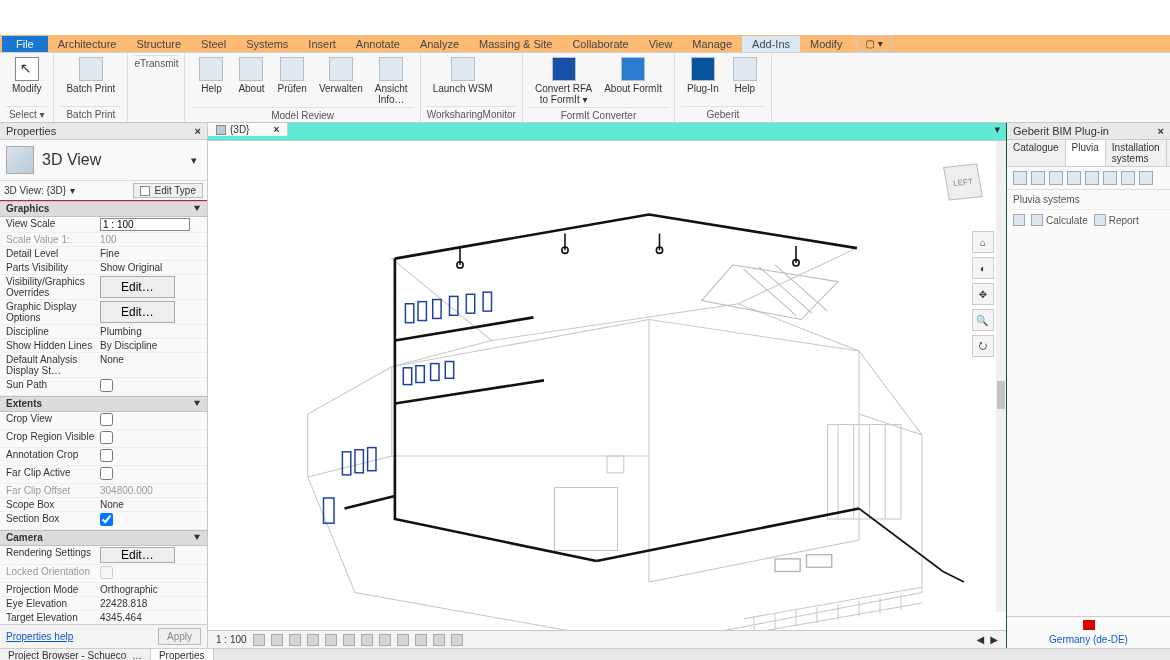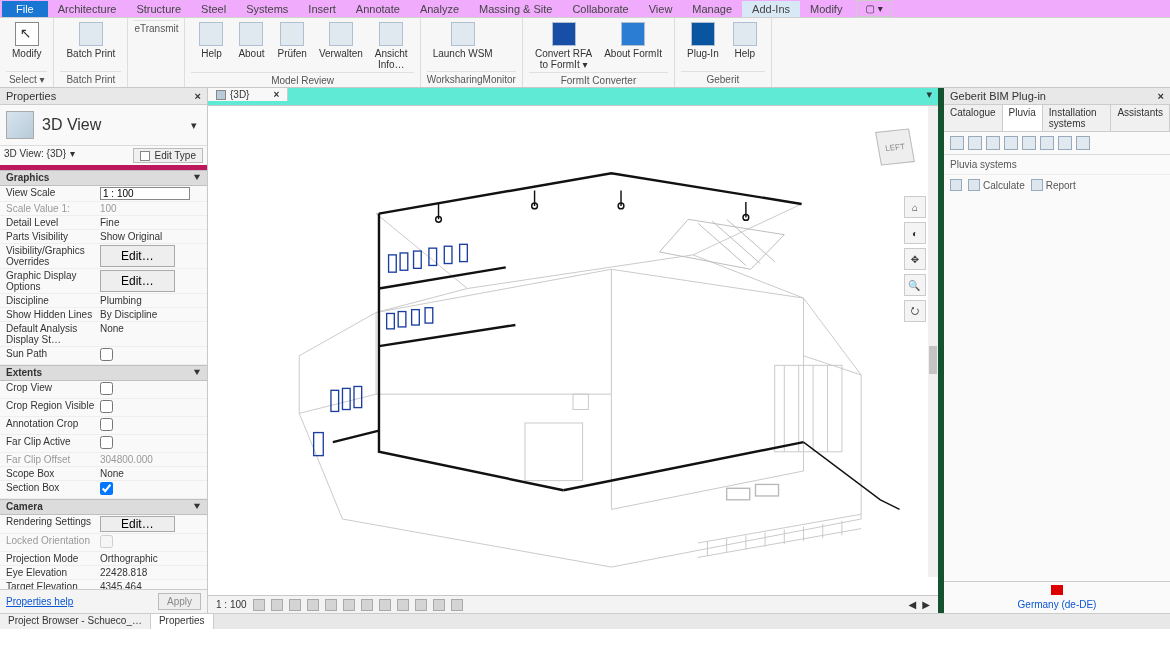--- a/index.html
+++ b/index.html
@@ -1,19 +1,19 @@
 <!DOCTYPE html>
 <html><head>
 <meta charset="utf-8">
 <style>
 * { box-sizing: border-box; margin: 0; padding: 0; font-family: "Segoe UI", Arial, sans-serif; }
 body { width: 1170px; height: 660px; background: #fff; font-size: 11px; color: #333; overflow: hidden; position: relative; }
 
 
-.ribbon-tabs { height: 18px; background: #f0abfc; border-bottom: 1px solid #d0d0d0; display: flex; align-items: center; padding-left: 2px; }
+.ribbon-tabs { height: 18px; background: #fdba74; border-bottom: 1px solid #d0d0d0; display: flex; align-items: center; padding-left: 2px; margin-top: 35px; }
 .ribbon-tab { padding: 2px 10px; font-size: 11px; color: #444; cursor: pointer; }
 .ribbon-tab.file { background: #1976d2; color: #fff; padding: 2px 14px; }
 .ribbon-tab.active { background: #d9e8f5; }
 .ribbon-dropdown { padding: 2px 8px; border: 1px solid #ccc; margin-left: 4px; font-size: 10px; }
 
 
 .ribbon-panel { height: 70px; background: #f7f7f7; border-bottom: 1px solid #c8c8c8; display: flex; }
 .panel-group { display: flex; flex-direction: column; border-right: 1px solid #ddd; padding: 2px 6px 0 6px; }
 .panel-group-items { display: flex; flex: 1; }
 .panel-group-label { font-size: 10px; text-align: center; color: #555; padding: 2px 0; border-top: 1px solid #e0e0e0; }
@@ -27,21 +27,21 @@
 .main { display: flex; height: 525px; }
 
 
 .prop-panel { width: 208px; background: #f9f9f9; border-right: 1px solid #c8c8c8; display: flex; flex-direction: column; }
 .prop-title { background: #e8e8e8; padding: 2px 6px; font-size: 11px; display: flex; justify-content: space-between; border-bottom: 1px solid #ccc; }
 .close-x { cursor: pointer; font-weight: bold; }
 .prop-selector { display: flex; align-items: center; padding: 6px; border-bottom: 1px solid #ddd; }
 .prop-selector .thumb { width: 28px; height: 28px; background: linear-gradient(135deg,#d8e4ee,#b8cad8); border: 1px solid #aaa; margin-right: 8px; }
 .prop-selector .sel-text { flex: 1; font-size: 16px; }
 .prop-selector .dd { width: 10px; }
-.prop-viewline { display: flex; align-items: flex-start; padding: 2px 4px; font-size: 10px; border-bottom: 5px solid #be185d; }
+.prop-viewline { display: flex; align-items: center; padding: 2px 4px; font-size: 10px; border-bottom: 1px solid #be185d; }
 .edit-type { margin-left: auto; padding: 1px 6px; border: 1px solid #bbb; background: #f0f0f0; font-size: 10px; cursor: pointer; display: flex; align-items: center; gap: 4px; }
 .edit-type .eicon { width: 10px; height: 10px; background: #fff; border: 1px solid #888; }
 
 .prop-body { flex: 1; overflow: auto; font-size: 10px; }
 .prop-group-hdr { background: #dcdcdc; padding: 1px 6px; font-weight: bold; display: flex; justify-content: space-between; border-top: 1px solid #c0c0c0; border-bottom: 1px solid #c0c0c0; }
 .prop-row { display: flex; padding: 1px 0 1px 6px; border-bottom: 1px solid #eee; }
 .prop-row .k { width: 92px; }
 .prop-row .v { flex: 1; padding-left: 2px; }
 .prop-row .v input[type=text]{ width: 90px; border:1px solid #888; font-size:10px; padding:0 2px; }
 .prop-row .v input[type=checkbox]{ margin-left:0; }
@@ -70,21 +70,21 @@
 .viewcube { position:absolute; right:16px; top:16px; width:54px; height:54px; }
 .viewcube .cube { width:34px; height:34px; background:#eee; border:1px solid #bbb; transform:rotate(-10deg) skewY(4deg); margin:8px auto; font-size:8px; display:flex; align-items:center; justify-content:center; color:#888; }
 .nav-bar { position:absolute; right:10px; top:90px; width:24px; display:flex; flex-direction:column; gap:4px; }
 .nav-bar .nbtn { width:22px; height:22px; background:#f4f4f4; border:1px solid #ccc; font-size:10px; display:flex; align-items:center; justify-content:center; }
 
 
 .view-status { height:18px; background:#f3f3f3; border-top:1px solid #c8c8c8; display:flex; align-items:center; padding:0 8px; font-size:10px; gap:6px; }
 .view-status .sic { width:12px; height:12px; background:#d4d4d4; border:1px solid #aaa; }
 
 
-.right-panel { width:232px; background:#fafafa; border-left:6px solid #14532d; display:flex; flex-direction:column; }
+.right-panel { width:164px; background:#fafafa; border-left:1px solid #14532d; display:flex; flex-direction:column; }
 .rp-title { background:#e8e8e8; padding:2px 6px; font-size:11px; display:flex; justify-content:space-between; border-bottom:1px solid #ccc; }
 .rp-tabs { display:flex; background:#f0f0f0; border-bottom:1px solid #ccc; font-size:10px; }
 .rp-tab { padding:2px 6px; border-right:1px solid #ccc; cursor:pointer; }
 .rp-tab.active { background:#fff; }
 .rp-toolbar { display:flex; gap:4px; padding:4px 6px; border-bottom:1px solid #ddd; }
 .rp-tool { width:14px; height:14px; background:#e0e8f0; border:1px solid #9ab; cursor:pointer; }
 .rp-subtitle { padding:4px 6px; color:#555; font-size:10px; border-bottom:1px solid #eee; }
 .rp-actions { display:flex; gap:6px; padding:4px 6px; font-size:10px; align-items:center; }
 .rp-act { display:flex; align-items:center; gap:3px; cursor:pointer; color:#555; }
 .rp-act .aic { width:12px; height:12px; background:#dde6ee; border:1px solid #9ab; }

